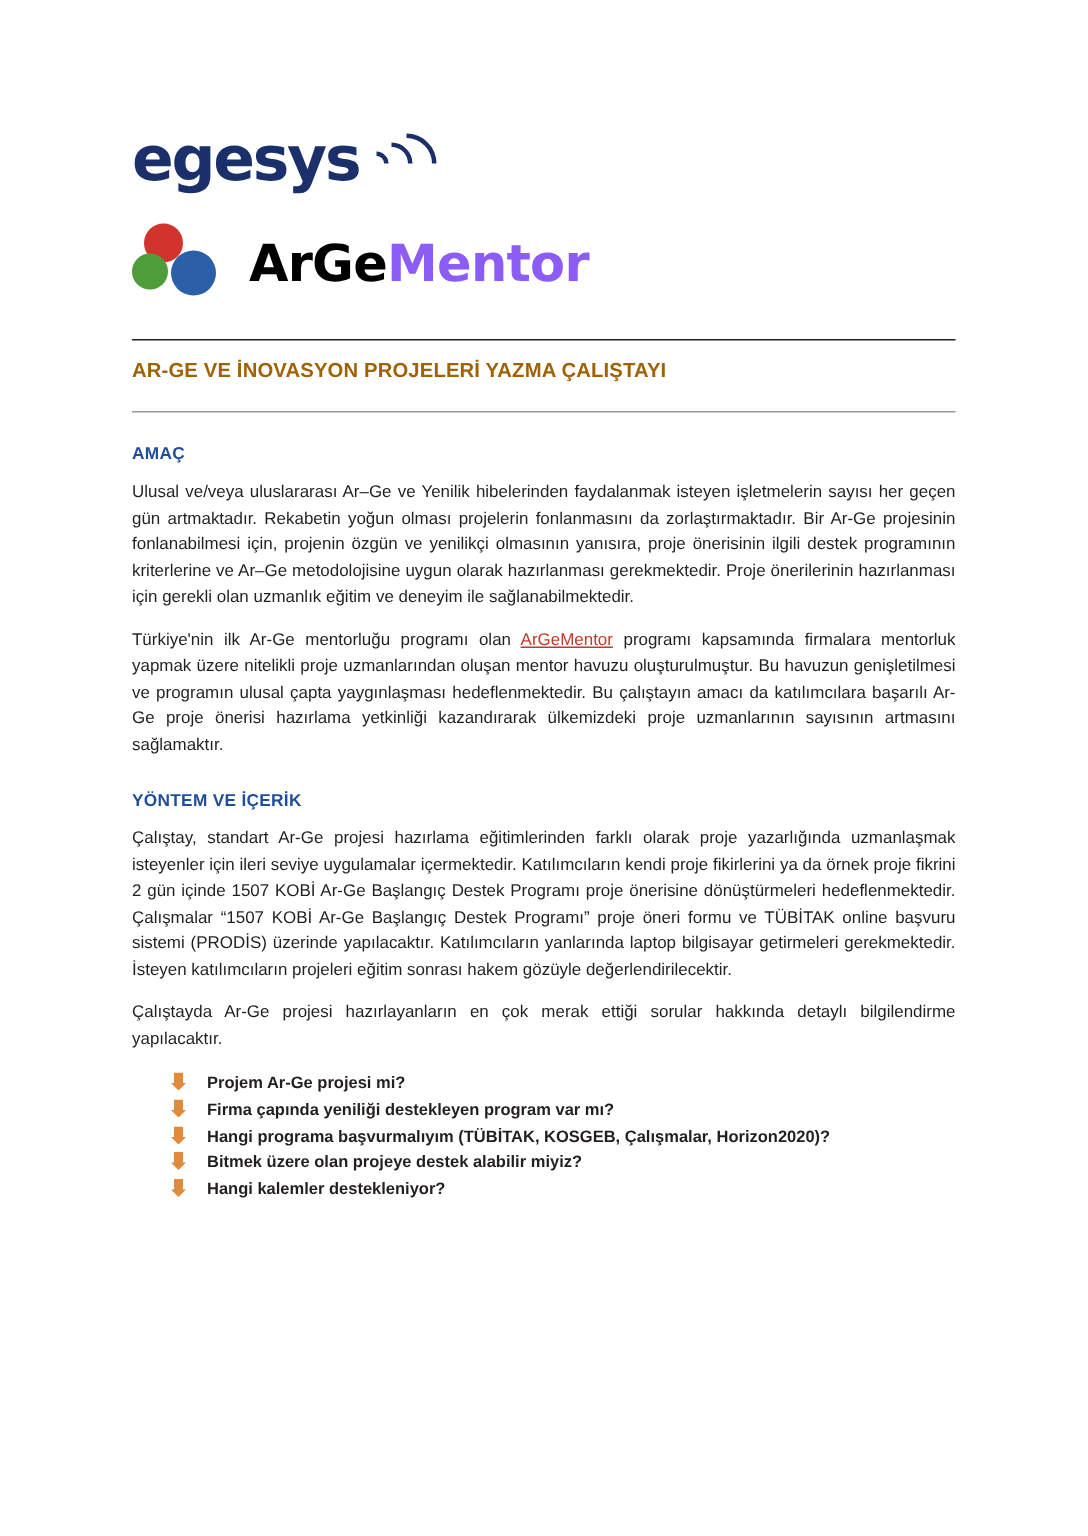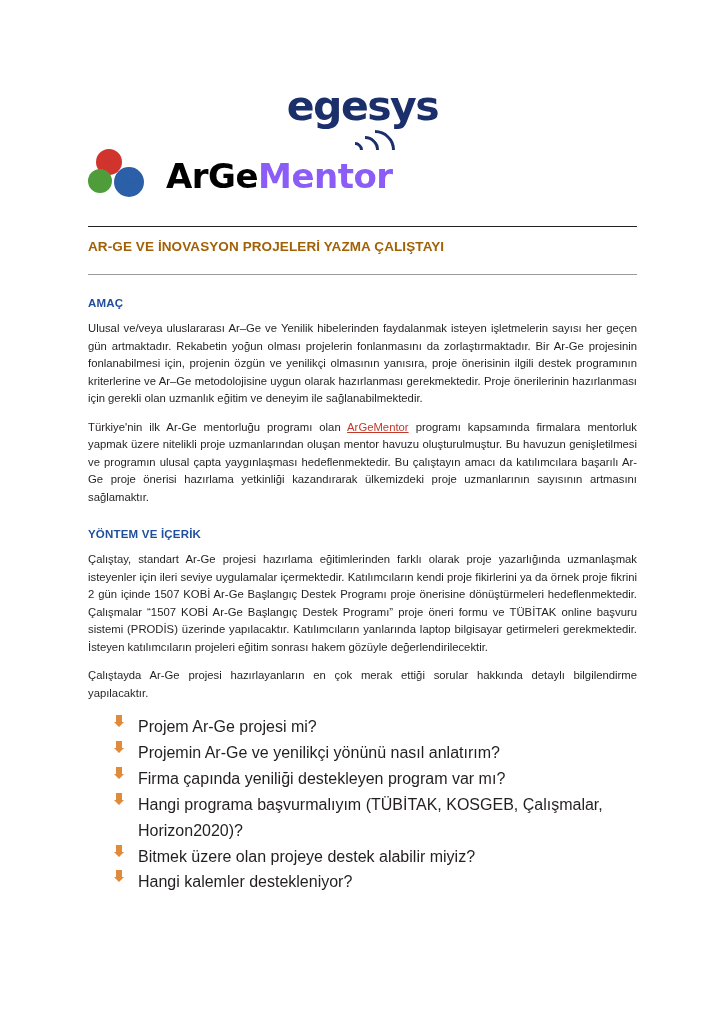--- a/index.html
+++ b/index.html
@@ -22,23 +22,22 @@
     padding: 0 88px;
     overflow: hidden;
   }
 
   
   .logo-block {
     padding-top: 86px;
   }
   .egesys-logo {
     display: flex;
-    align-items: center;
+    align-items: flex-start;
     height: 46px;
-    flex-direction: column;
   }
   .egesys-word {
     font-family: "DejaVu Sans", sans-serif;
     font-size: 41px;
     font-weight: bold;
     letter-spacing: -1.5px;
     color: #1b2f6b;
     line-height: 1;
   }
   .egesys-waves {
@@ -160,24 +159,25 @@
     color: #c0392b;
     text-decoration: underline;
   }
   .bullets {
     list-style: none;
     margin: 12px 0 0 0;
     padding: 0 0 0 26px;
   }
   .bullets li {
     position: relative;
-    font-size: 16px;
+    font-size: 11px;
     line-height: 1.62;
     padding-left: 24px;
     color: #231f20;
+    font-weight: bold;
   }
   .bullets li .marker {
     position: absolute;
     left: 0;
     top: 1px;
     width: 11px;
     height: 13px;
     color: #e08a3c;
     font-size: 12px;
     line-height: 13px;
@@ -246,28 +246,20 @@
           </svg>
       </span>
       <span>Projem Ar-Ge projesi mi?</span>
     </li>
     <li>
       <span class="marker">
         <svg width="11" height="12" viewBox="0 0 11 12">
             <path d="M2 0 L2 7 L0 7 L5 12 L10 7 L8 7 L8 0 Z" fill="#e08a3c"></path>
           </svg>
       </span>
-      <span>Projemin Ar-Ge ve yenilikçi yönünü nasıl anlatırım?</span>
-    </li>
-    <li>
-      <span class="marker">
-        <svg width="11" height="12" viewBox="0 0 11 12">
-            <path d="M2 0 L2 7 L0 7 L5 12 L10 7 L8 7 L8 0 Z" fill="#e08a3c"></path>
-          </svg>
-      </span>
       <span>Firma çapında yeniliği destekleyen program var mı?</span>
     </li>
     <li>
       <span class="marker">
         <svg width="11" height="12" viewBox="0 0 11 12">
             <path d="M2 0 L2 7 L0 7 L5 12 L10 7 L8 7 L8 0 Z" fill="#e08a3c"></path>
           </svg>
       </span>
       <span>Hangi programa başvurmalıyım (TÜBİTAK, KOSGEB, Çalışmalar, Horizon2020)?</span>
     </li>

